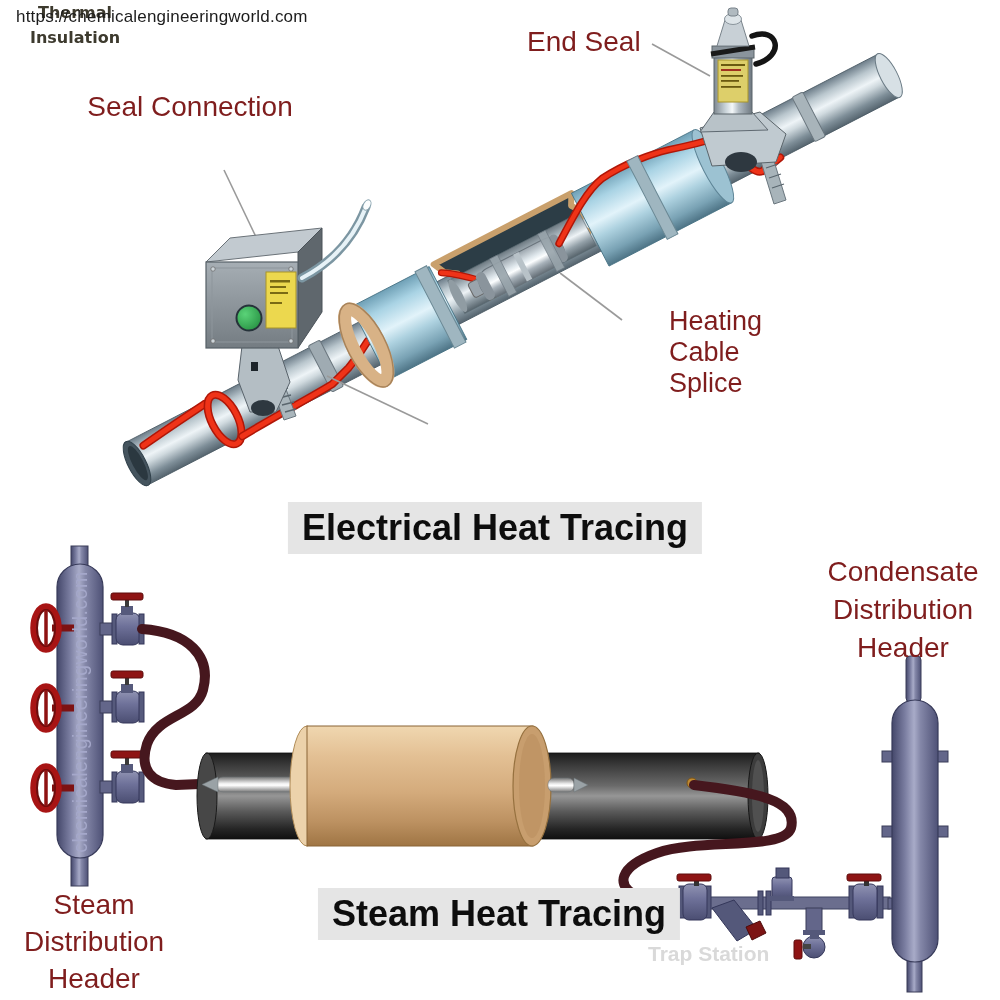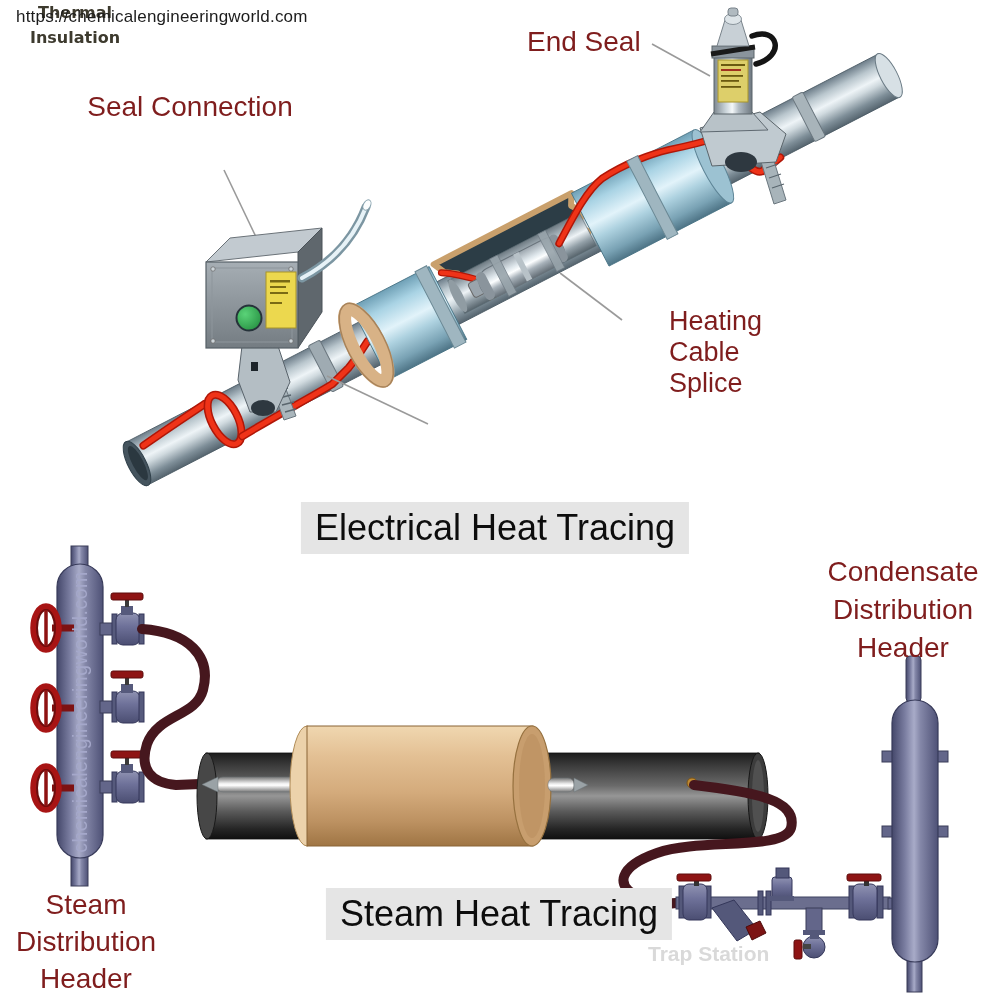--- a/index.html
+++ b/index.html
@@ -5,25 +5,25 @@
   html,body{margin:0;padding:0;background:#fff;width:1000px;height:1000px;overflow:hidden;}
   #stage{position:relative;width:812px;height:1000px;background:#fff;font-family:"Liberation Sans",sans-serif;}
   #art{position:absolute;left:0;top:0;z-index:0;}
   .lbl{position:absolute;color:#7f1d1d;z-index:2;}
   .url{left:16px;top:7px;font-size:17px;color:#1c1c1c;letter-spacing:.2px;}
   .jbox{left:62px;top:88px;width:256px;text-align:center;font-size:28px;line-height:37px;}
   .endseal{left:527px;top:26px;font-size:28px;}
   .splice{left:627px;top:306px;font-size:27px;margin-left:42px;}
   .glass{left:431px;top:410px;font-size:27px;}
   .chip{position:absolute;transform:translateX(-50%);background:var(--title-chip-bg,#e5e5e5);
-        font-size:36px;font-weight:normal;padding:5px 14px;white-space:nowrap;z-index:3;color:#0d0d0d;}
+        font-size:36px;font-weight:bold;padding:5px 14px;white-space:nowrap;z-index:3;color:#0d0d0d;}
   .chip-elec{left:495px;top:502px;}
   .chip-steam{left:499px;top:888px;}
   .cond{left:812px;top:553px;width:182px;text-align:center;font-size:28px;line-height:38px;}
-  .sdh{left:0px;top:886px;width:172px;text-align:center;font-size:28px;line-height:37px;}
+  .sdh{left:8px;top:886px;width:172px;text-align:center;font-size:28px;line-height:37px;}
   .thermal{left:332px;top:760px;width:150px;text-align:center;font-family:"DejaVu Sans",sans-serif;
            font-size:16px;font-weight:bold;color:#3d3a2e;line-height:25px;z-index:2;}
   .watermark{position:absolute;left:80px;top:712px;transform:translate(-50%,-50%) rotate(-90deg);
              white-space:nowrap;font-size:19.5px;color:var(--watermark-text,#a5a8ca);z-index:2;letter-spacing:.5px;}
   .ghost{position:absolute;left:648px;top:942px;font-size:21px;font-weight:bold;
          color:var(--ghost-text,#d9d9d9);z-index:1;white-space:nowrap;}
   .cable-core{stroke:var(--heating-cable,#ef3318);}
   .cable-edge{stroke:var(--cable-outline,#b01708);}
   .tracer{stroke:var(--steam-tracer,#46171e);}
 </style>

